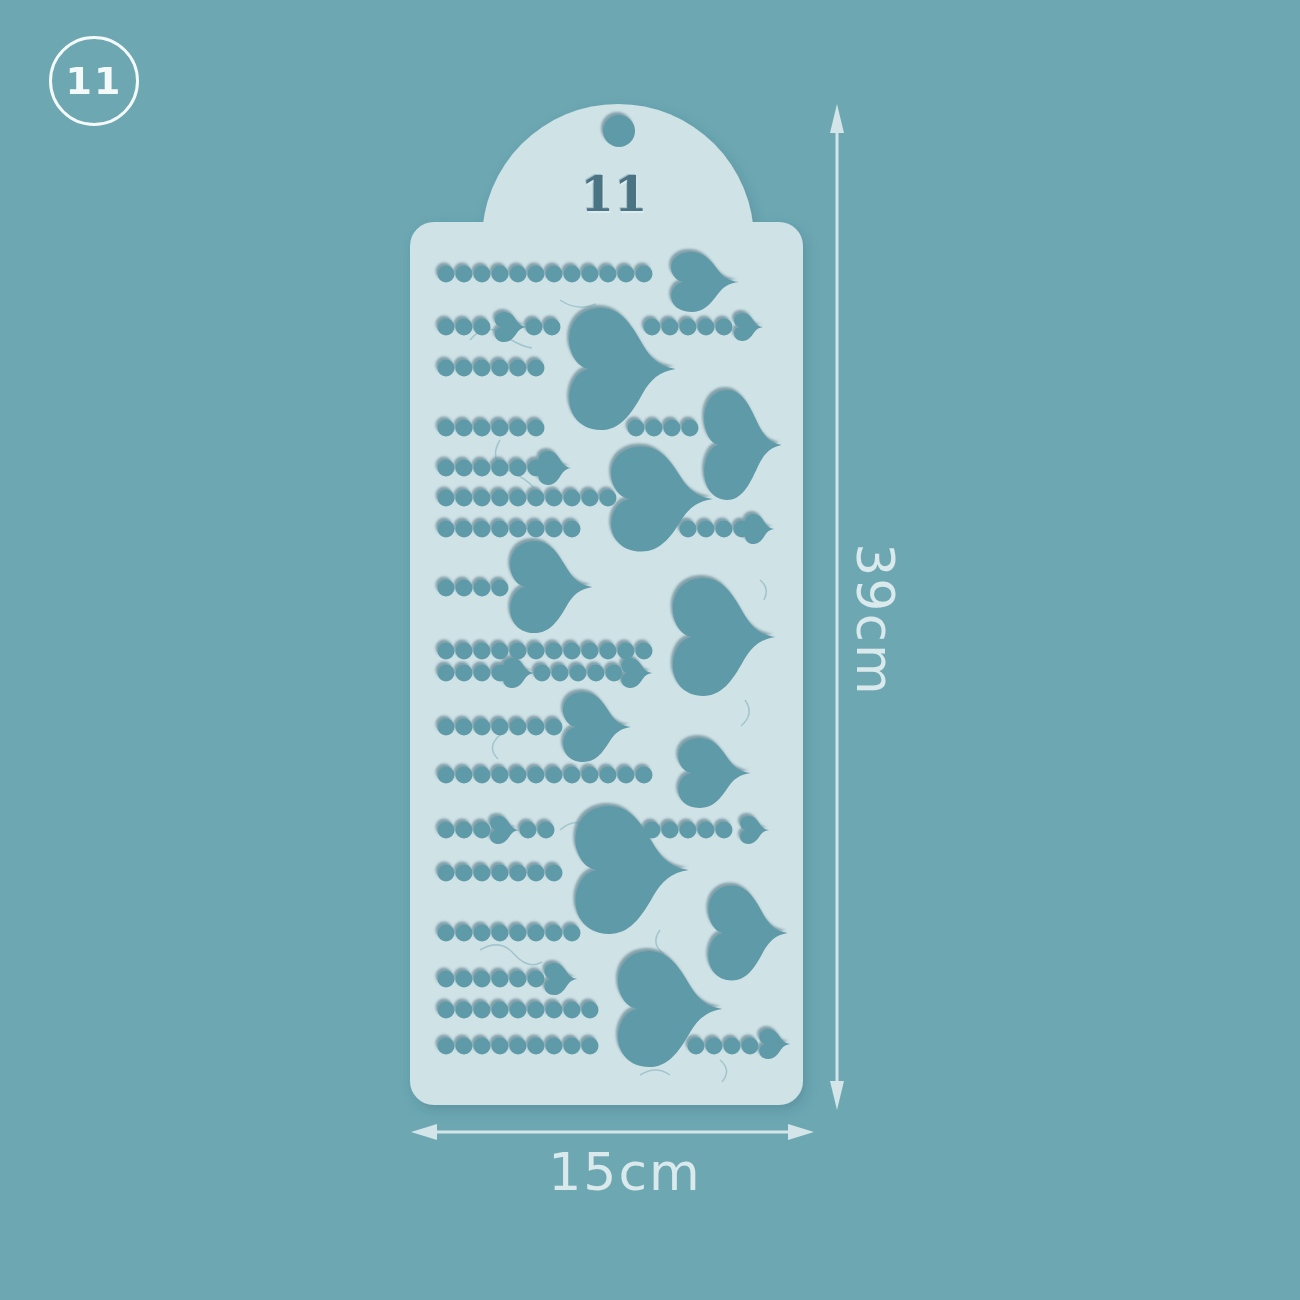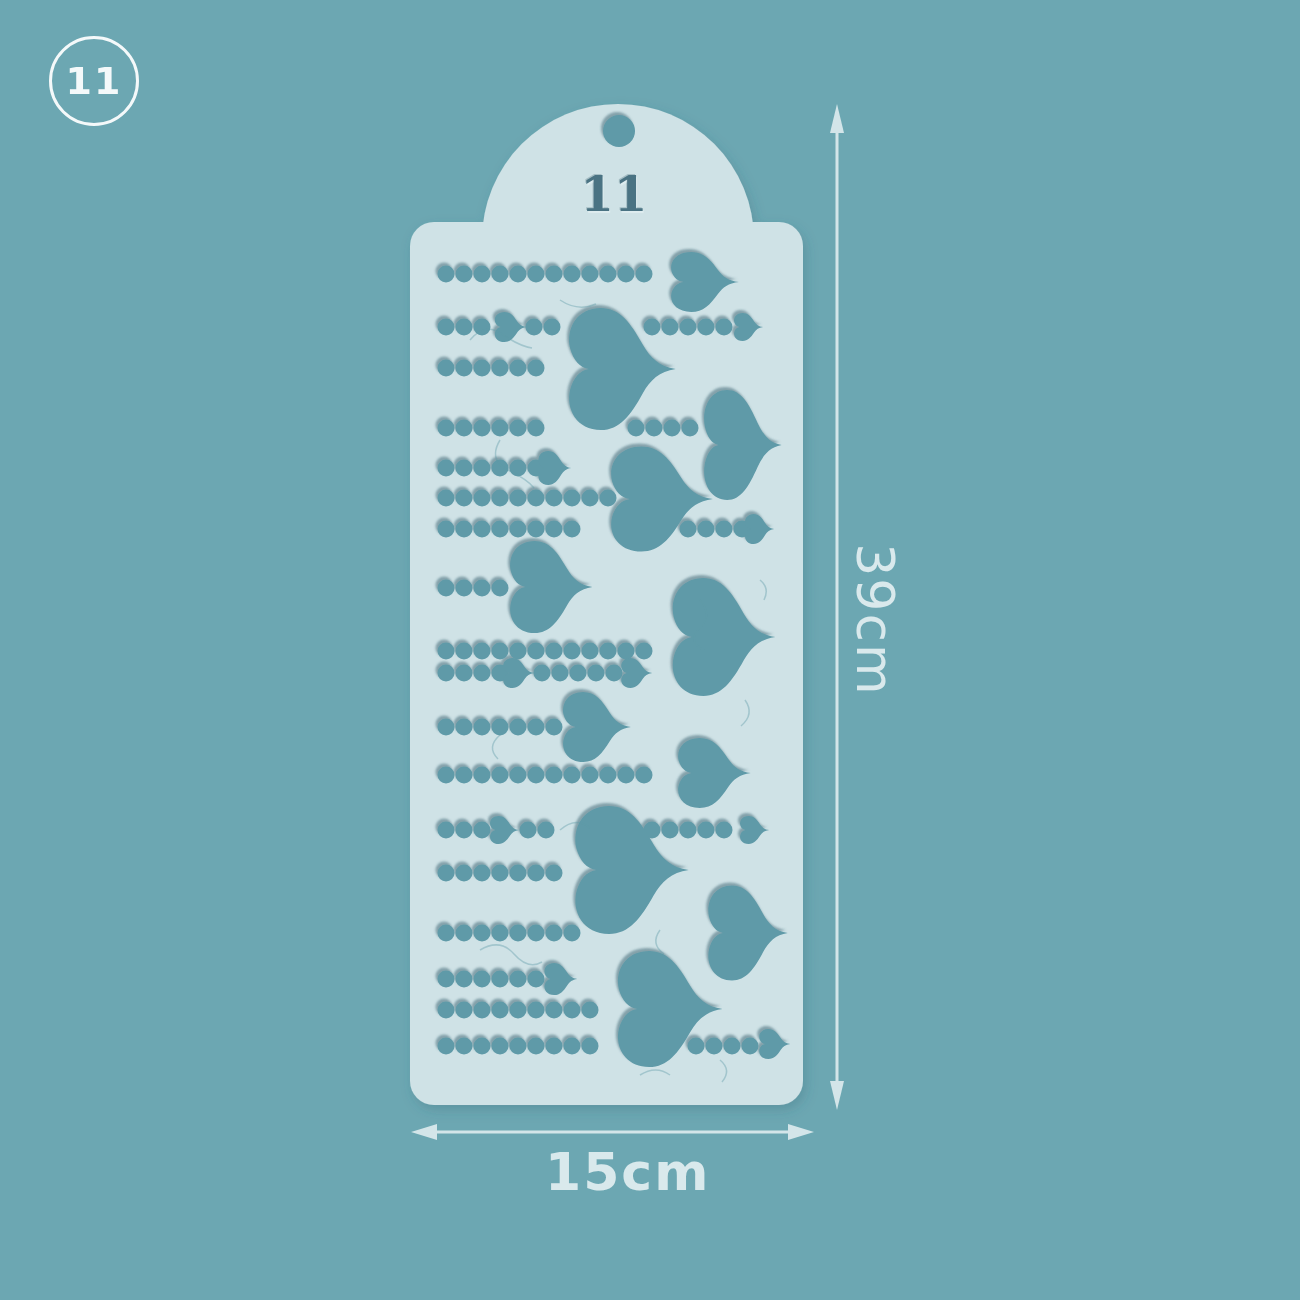--- a/index.html
+++ b/index.html
@@ -20,21 +20,21 @@
     display:flex;align-items:center;justify-content:center;
     color:var(--badge);font-size:38px;font-weight:700;letter-spacing:2px;
   }
   .engraved-number{
     position:absolute;left:554px;top:166px;width:120px;text-align:center;
     font-family:"DejaVu Serif","Liberation Serif",serif;font-weight:700;
     font-size:48px;color:var(--engraved-number);
     text-shadow:1px 2px 1px rgba(235,245,247,0.55), -1px -1px 0 rgba(40,80,95,0.25);
   }
   .dim-label{color:var(--dimension-annotation);font-size:52px;font-weight:400;letter-spacing:2px;}
-  .dim-label-width{position:absolute;left:545px;top:1142px;width:160px;text-align:center;font-weight:bold;}
+  .dim-label-width{position:absolute;left:545px;top:1142px;width:160px;text-align:center;}
   .dim-label-height{
     position:absolute;left:795px;top:590px;width:160px;height:60px;line-height:60px;text-align:center;
     transform:rotate(90deg);transform-origin:center center;
   }
 </style>
 </head>
 <body>
 
 <div class="scene">
 

